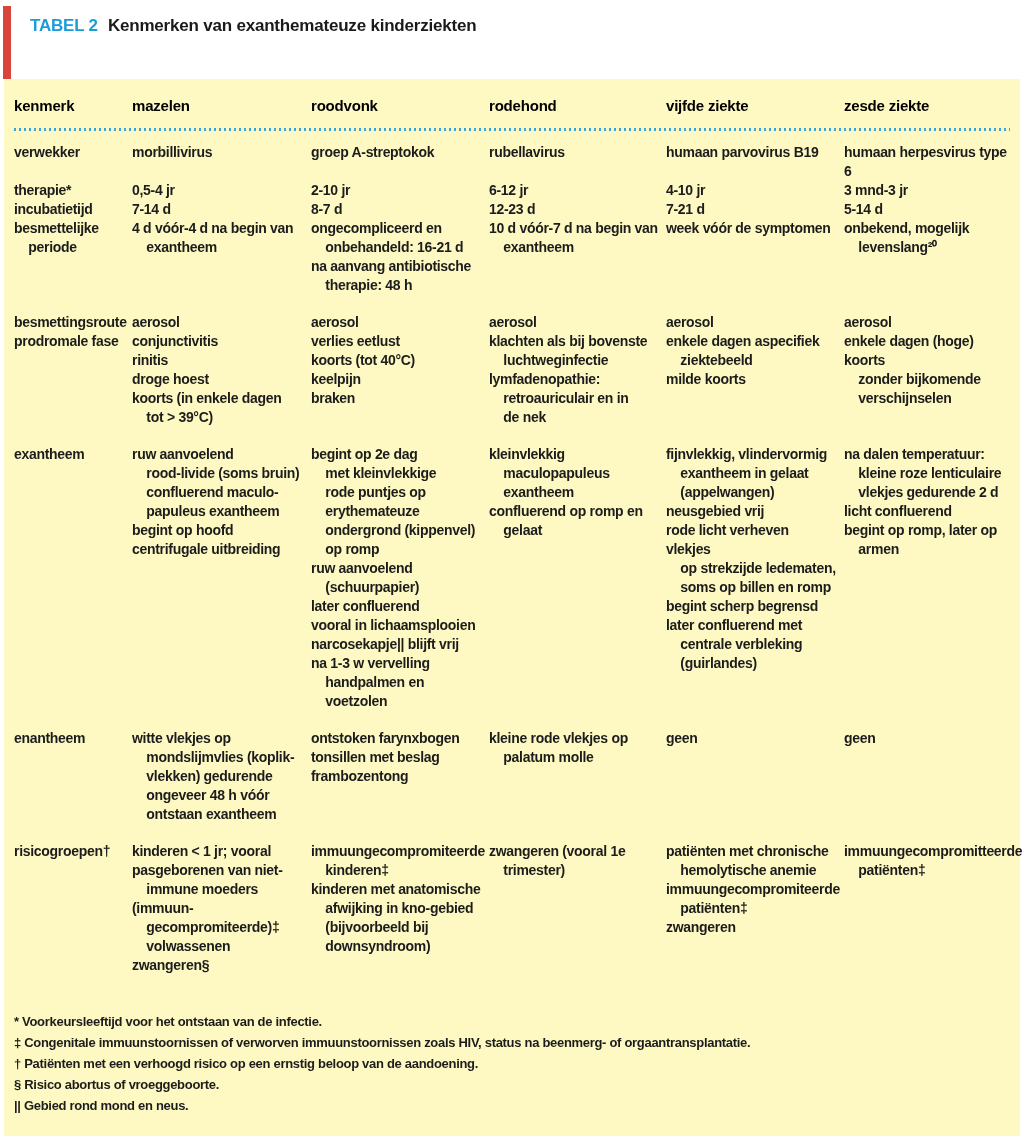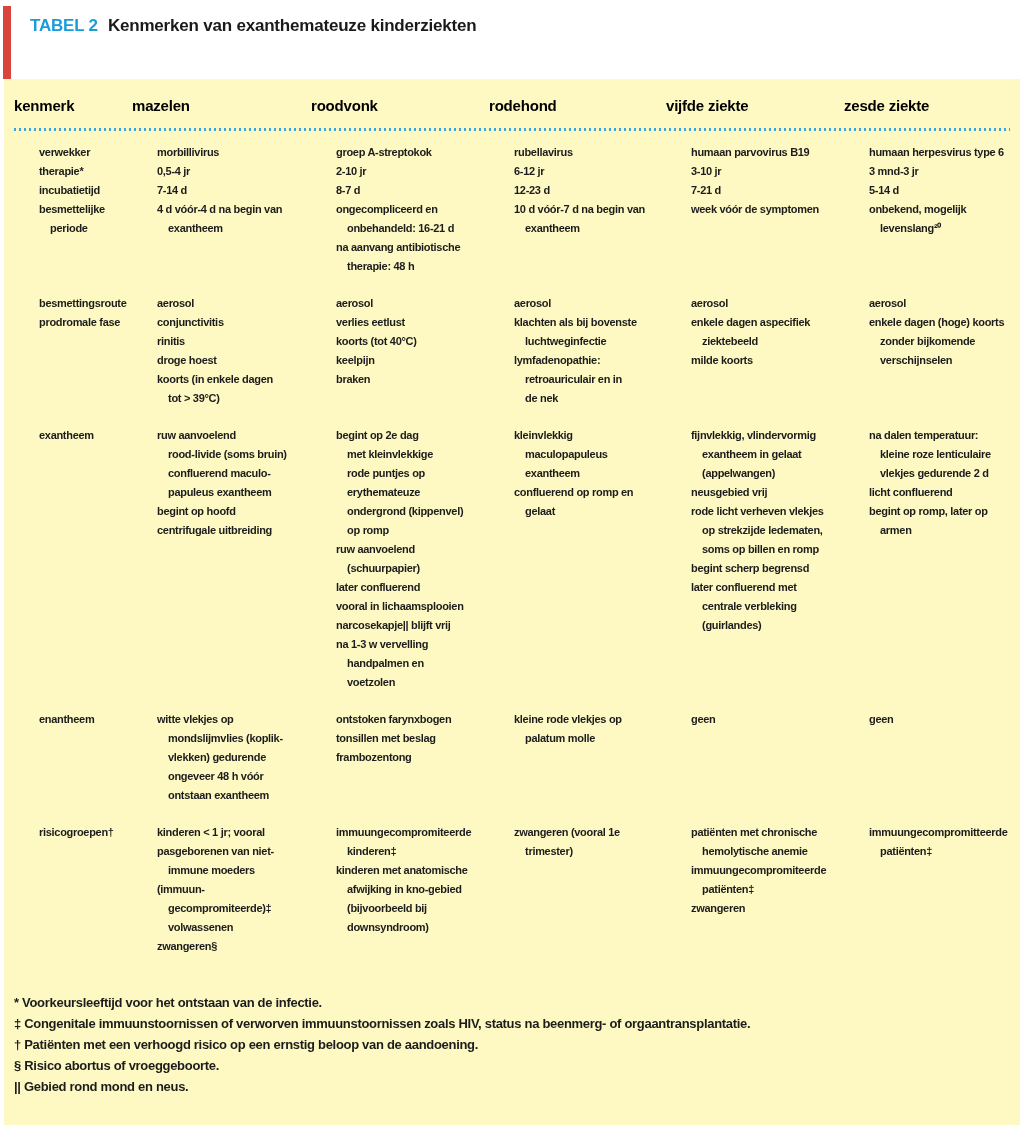--- a/index.html
+++ b/index.html
@@ -49,26 +49,25 @@
     color: #000000;
     letter-spacing: -0.2px;
     padding-bottom: 10px;
   }
   .dotted {
     height: 3px;
     margin: 4px 6px 12px 0;
     background: repeating-linear-gradient(to right, #35a7d9 0 2px, transparent 2px 5px);
   }
   .cell {
-    font-size: 11px;
+    font-size: 14px;
     line-height: 19px;
     letter-spacing: -0.3px;
     white-space: pre-wrap;
     padding-right: 8px;
-    margin-left: 25px;
   }
   .gap-top { margin-top: 18px; }
   .footnotes {
     margin-top: 36px;
     font-size: 13px;
     line-height: 21px;
     letter-spacing: -0.3px;
   }
   .footnote { white-space: pre-wrap; }
 </style>
@@ -102,21 +101,21 @@
     <div class="cell">rubellavirus</div>
     <div class="cell">humaan parvovirus B19</div>
     <div class="cell">humaan herpesvirus type 6</div>
   </div>
 
   <div class="trow">
     <div class="cell">therapie*</div>
     <div class="cell">0,5-4 jr</div>
     <div class="cell">2-10 jr</div>
     <div class="cell">6-12 jr</div>
-    <div class="cell">3-10 jr</div>
+    <div class="cell">4-10 jr</div>
     <div class="cell">3 mnd-3 jr</div>
   </div>
 
   <div class="trow">
     <div class="cell">incubatietijd</div>
     <div class="cell">7-14 d</div>
     <div class="cell">8-7 d</div>
     <div class="cell">12-23 d</div>
     <div class="cell">7-21 d</div>
     <div class="cell">5-14 d</div>

